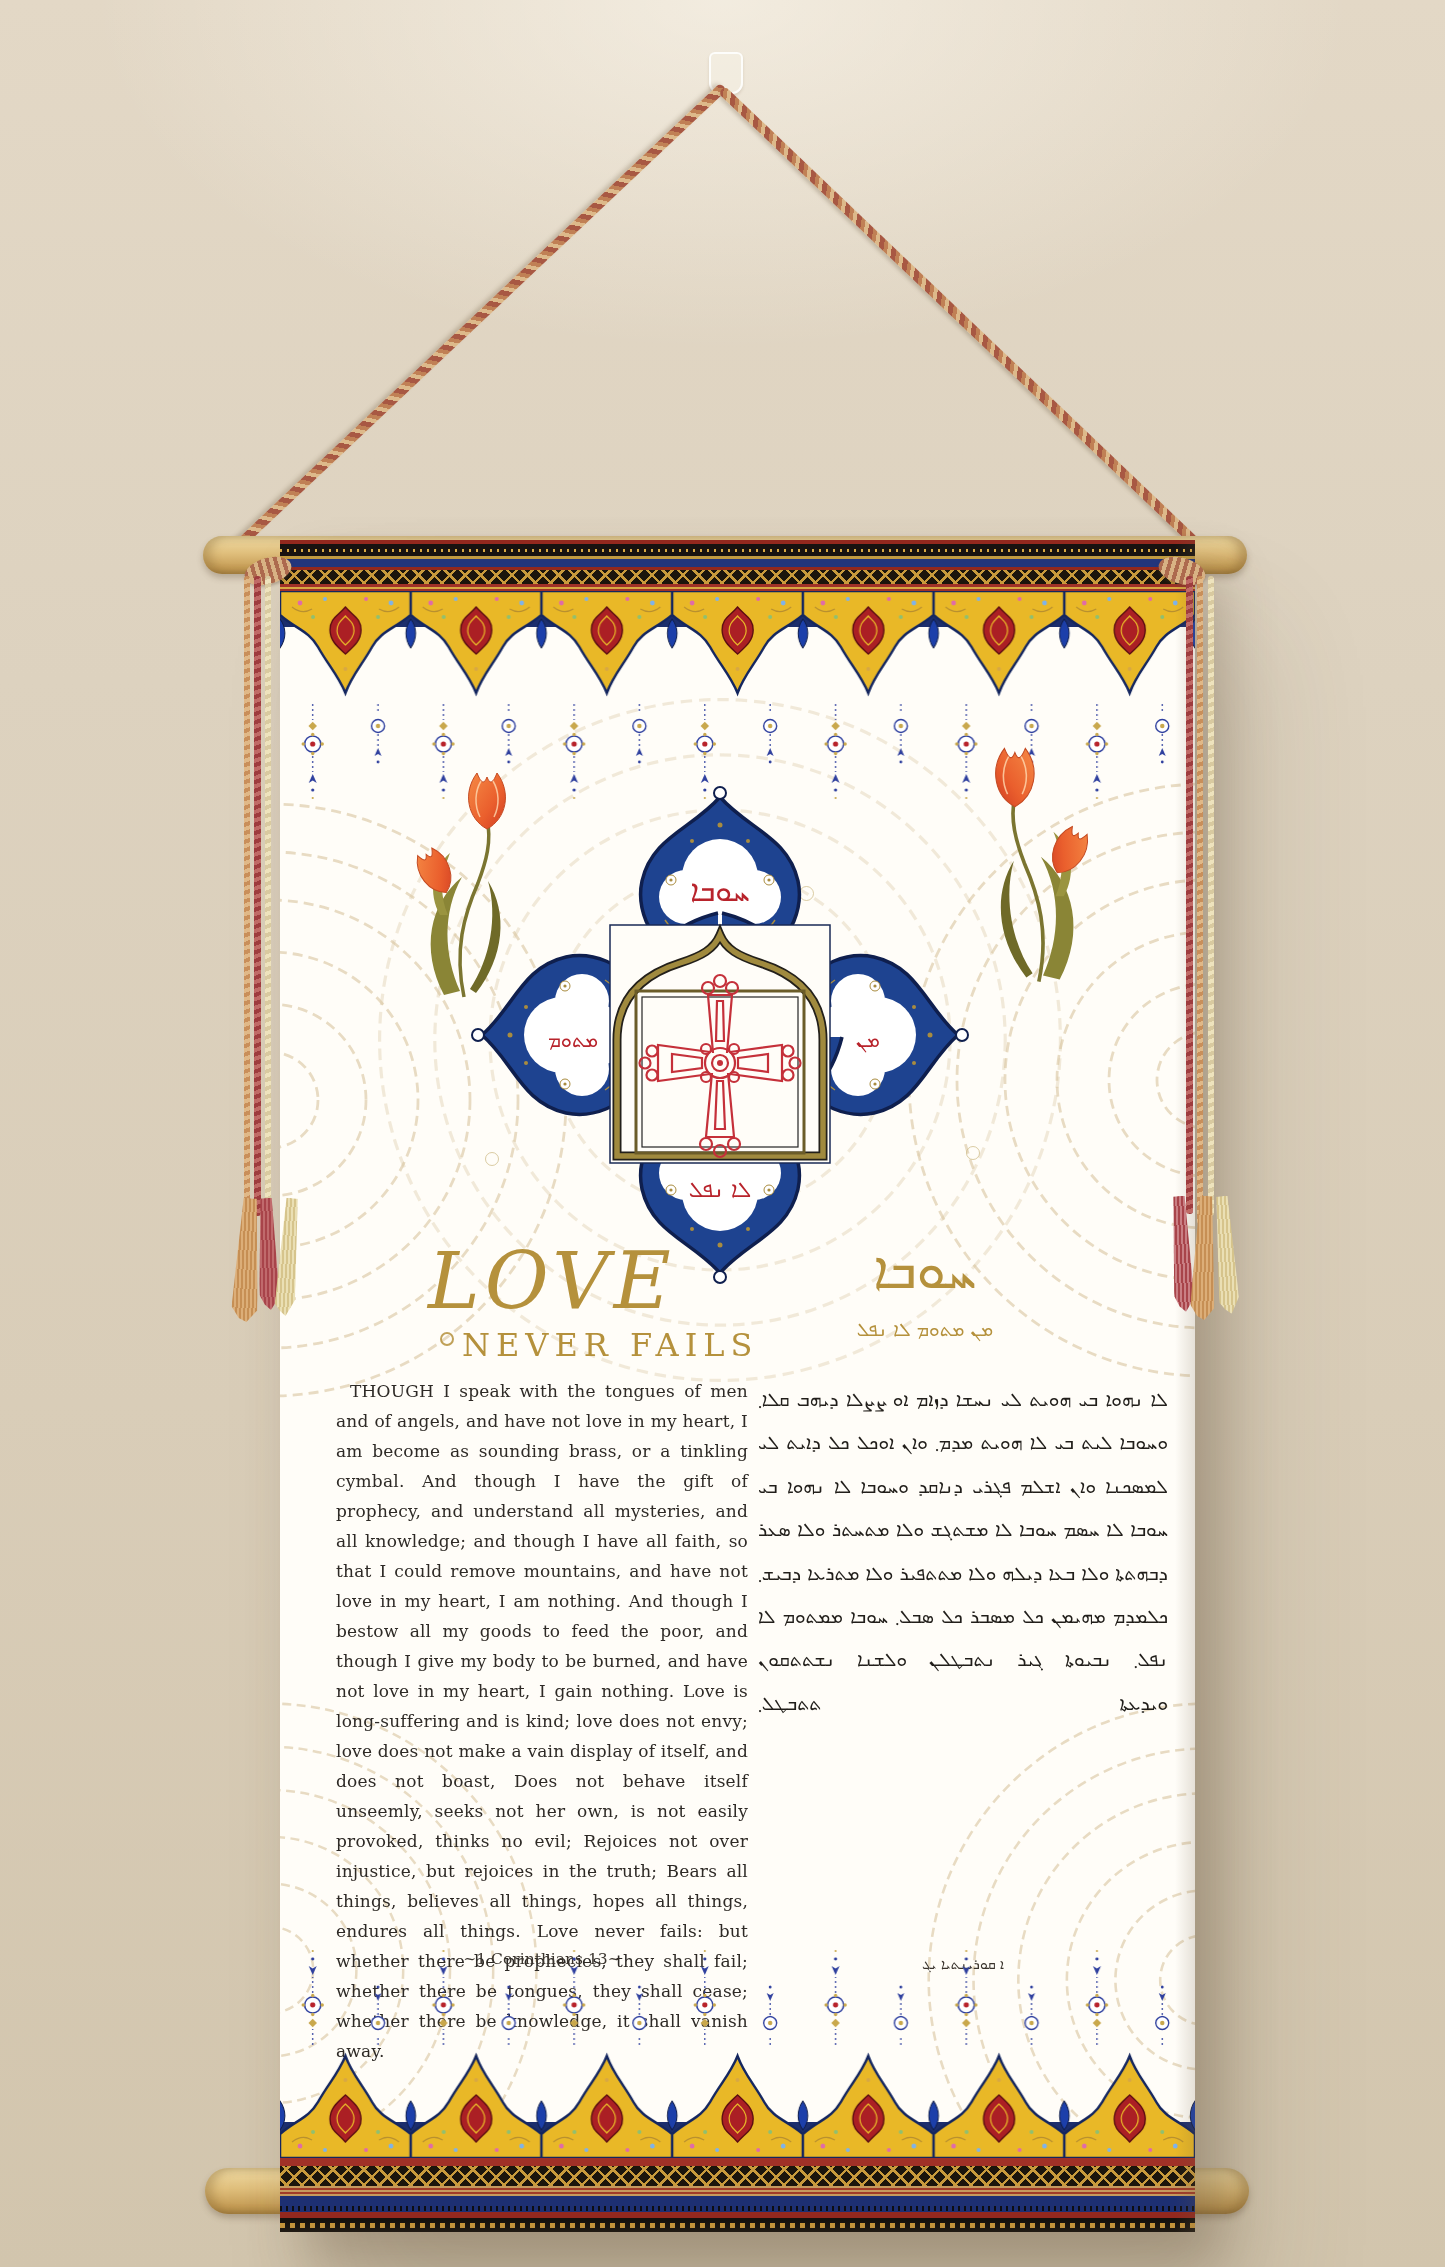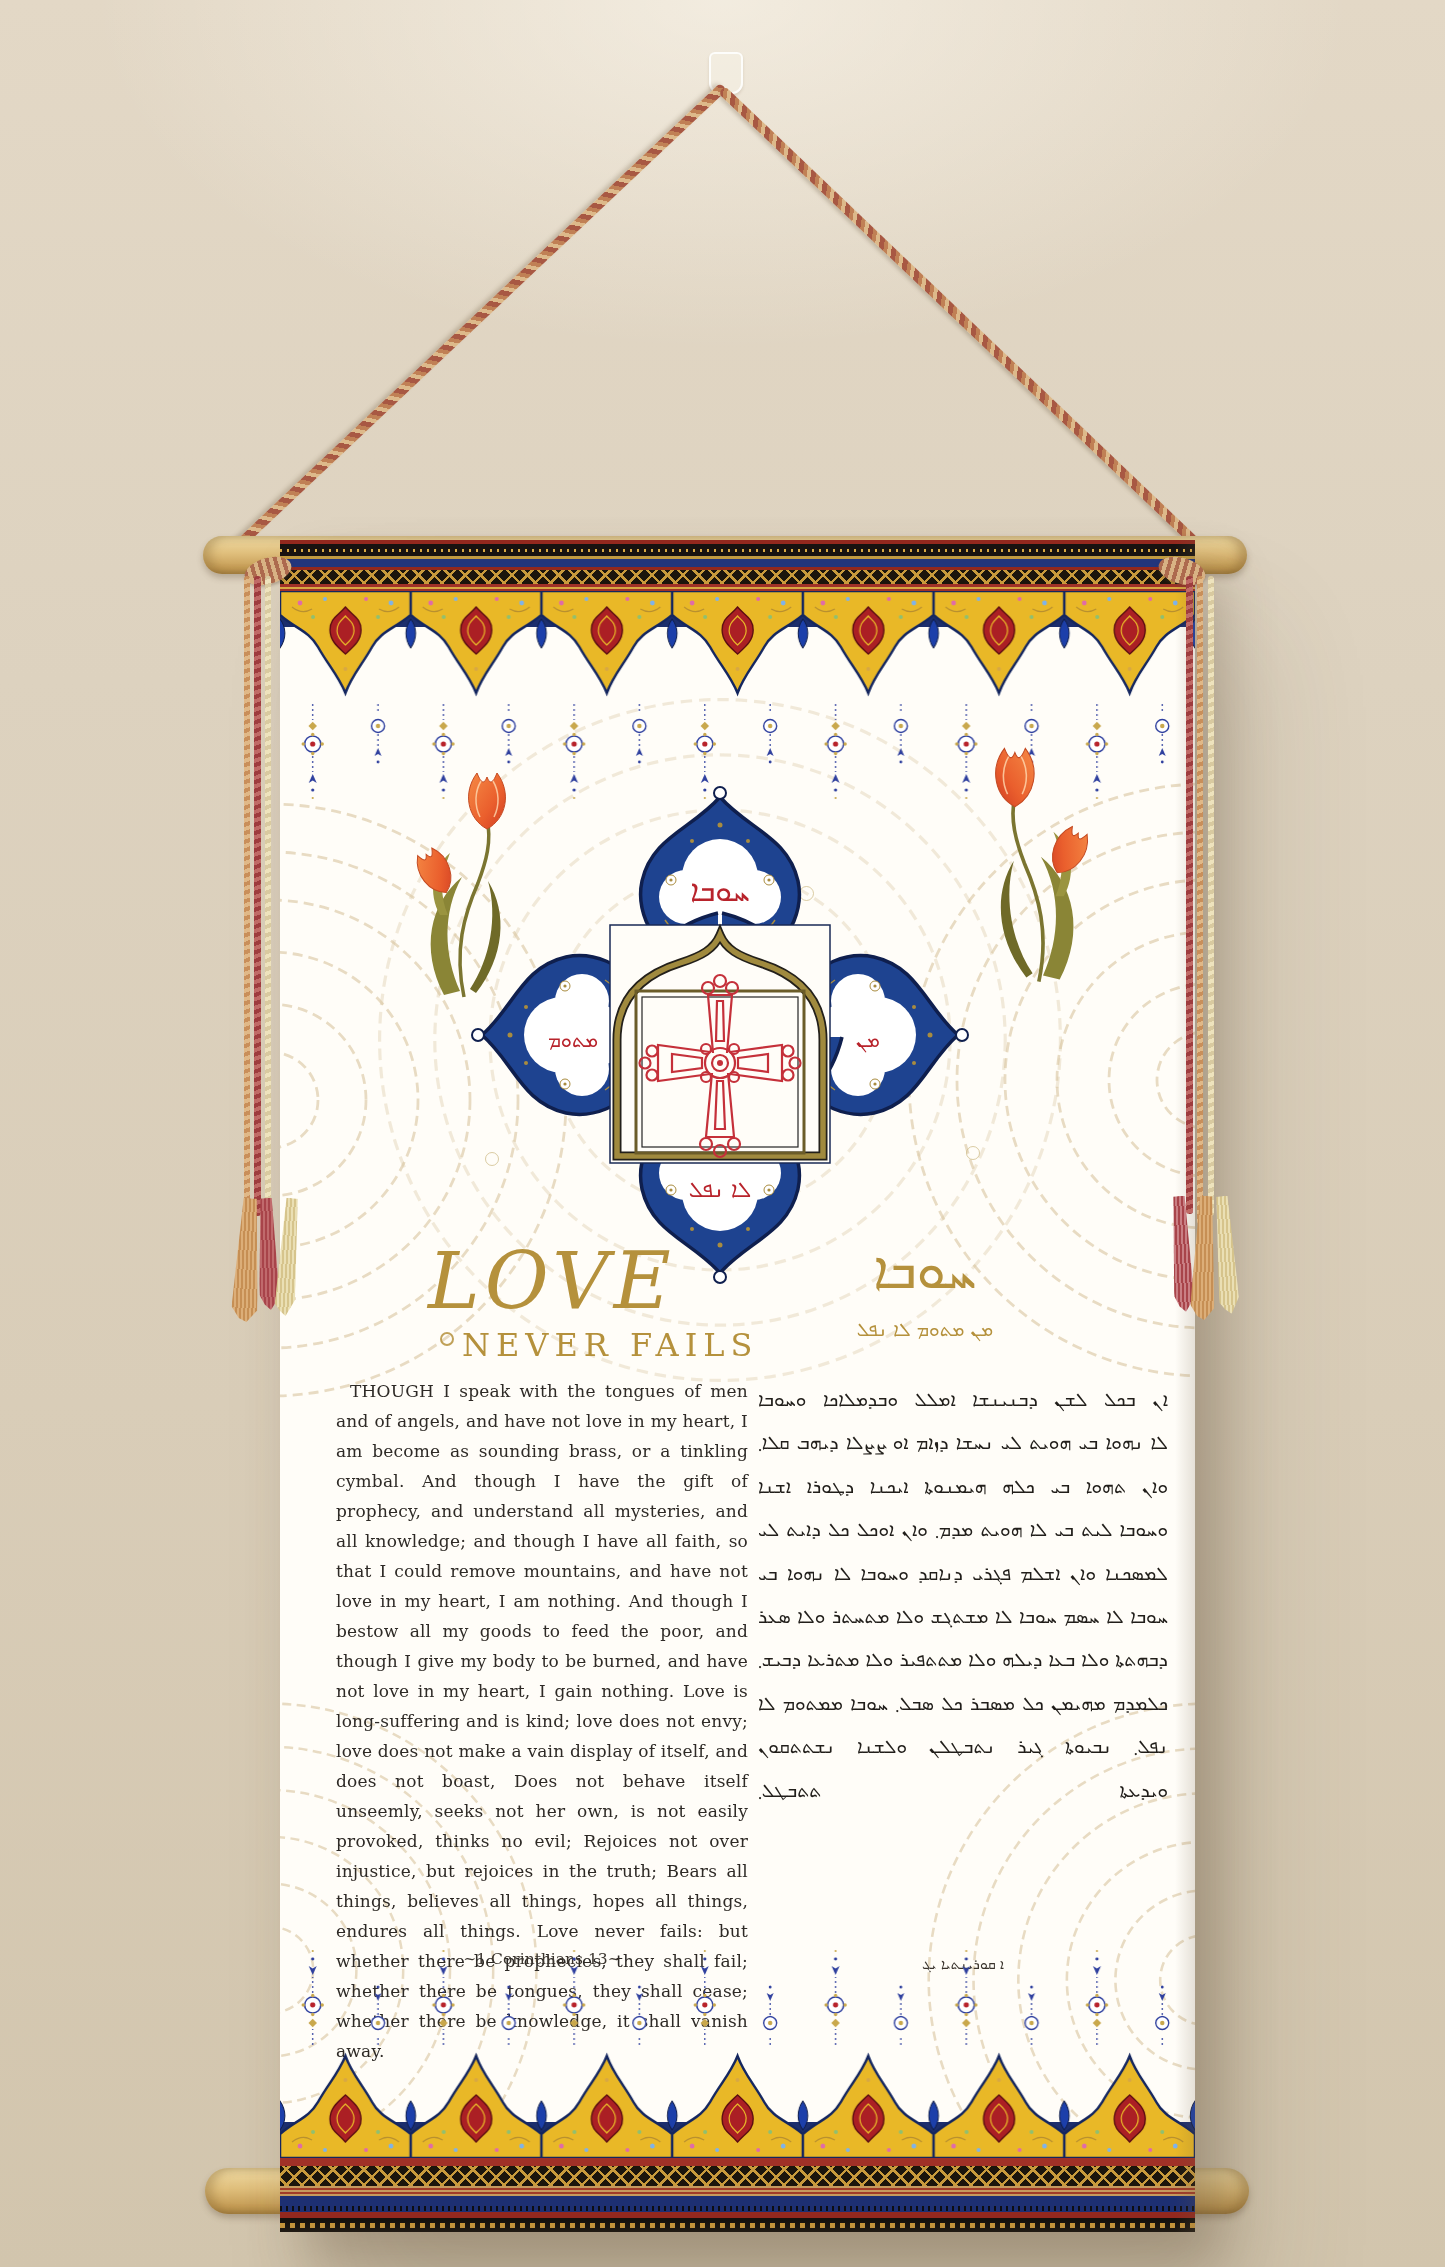--- a/index.html
+++ b/index.html
@@ -287,23 +287,21 @@
     <div class="title-nf gold" style="left:182px;top:786px;">NEVER FAILS</div>
     <div class="title-syr gold" style="left:540px;top:700px;width:210px;font-size:52px;">ܚܘܒܐ</div>
     <div class="title-syr gold" style="left:520px;top:778px;width:250px;font-size:19px;">ܡܢ ܡܬܘܡ ܠܐ ܢܦܠ</div>
 
     <div class="col eng" style="left:56px;top:836px;width:412px;">
       <p>THOUGH I speak with the tongues of men and of angels, and have not love in my heart, I am become as sounding brass, or a tinkling cymbal. And though I have the gift of prophecy, and understand all mysteries, and all knowledge; and though I have all faith, so that I could remove mountains, and have not love in my heart, I am nothing.  And though I bestow all my goods to feed the poor, and though I give my body to be burned, and have not love in my heart, I gain nothing.  Love is long-suffering and is kind; love does not envy; love does not make a vain display of itself, and does not boast, Does not behave itself unseemly, seeks not her own, is not easily provoked, thinks no evil; Rejoices not over injustice, but rejoices in the truth; Bears all things, believes all things, hopes all things, endures all things. Love never fails: but whether there be prophecies, they shall fail; whether there be tongues, they shall cease; whether there be knowledge, it shall vanish away.</p>
     </div>
     <div class="attrib" style="left:56px;top:1410px;width:412px;font-size:15.5px;">~1 Corinthians 13~</div>
 
     <div class="col syr" style="left:478px;top:838px;width:410px;">
-      <div class="line">ܐܢ ܒܟܠ ܠܫܢ ܕܒܢܝܢܫܐ ܐܡܠܠ ܘܒܕܡܠܐܟܐ ܘܚܘܒܐ</div>
       <div class="line">ܠܐ ܢܗܘܐ ܒܝ ܗܘܝܬ ܠܝ ܢܚܫܐ ܕܙܐܡ ܐܘ ܨܨܠܐ ܕܝܗܒ ܩܠܐ܂</div>
-      <div class="line">ܘܐܢ ܬܗܘܐ ܒܝ ܟܠܗ ܗܝܡܢܘܬܐ ܐܝܟܢܐ ܕܛܘܪܐ ܐܫܢܐ</div>
       <div class="line">ܘܚܘܒܐ ܠܝܬ ܒܝ ܠܐ ܗܘܝܬ ܡܕܡ܂ ܘܐܢ ܐܘܟܠ ܟܠ ܕܐܝܬ ܠܝ</div>
       <div class="line">ܠܡܣܟܢܐ ܘܐܢ ܐܫܠܡ ܦܓܪܝ ܕܢܐܩܕ ܘܚܘܒܐ ܠܐ ܢܗܘܐ ܒܝ</div>
       <div class="line">ܚܘܒܐ ܠܐ ܚܣܡ ܚܘܒܐ ܠܐ ܡܫܬܓܫ ܘܠܐ ܡܬܚܬܪ ܘܠܐ ܣܥܪ</div>
       <div class="line">ܕܒܗܬܬܐ ܘܠܐ ܒܥܐ ܕܝܠܗ ܘܠܐ ܡܬܬܦܝܪ ܘܠܐ ܡܬܪܥܐ ܕܒܝܫ܂</div>
       <div class="line">ܟܠܡܕܡ ܡܗܝܡܢ ܟܠ ܡܣܒܪ ܟܠ ܣܒܠ܂ ܚܘܒܐ ܡܡܬܘܡ ܠܐ</div>
       <div class="line">ܢܦܠ܂ ܢܒܝܘܬܐ ܓܝܪ ܢܬܒܛܠܢ ܘܠܫܢܐ ܢܫܬܬܩܘܢ</div>
       <div class="line">ܘܝܕܥܬܐ ܬܬܒܛܠ܂</div>
     </div>
     <div class="attrib" style="left:478px;top:1416px;width:410px;font-size:14px;font-family:'DejaVu Sans',sans-serif;">ܐ ܩܘܪܝܢܬܝܐ ܝܓ</div>
 

